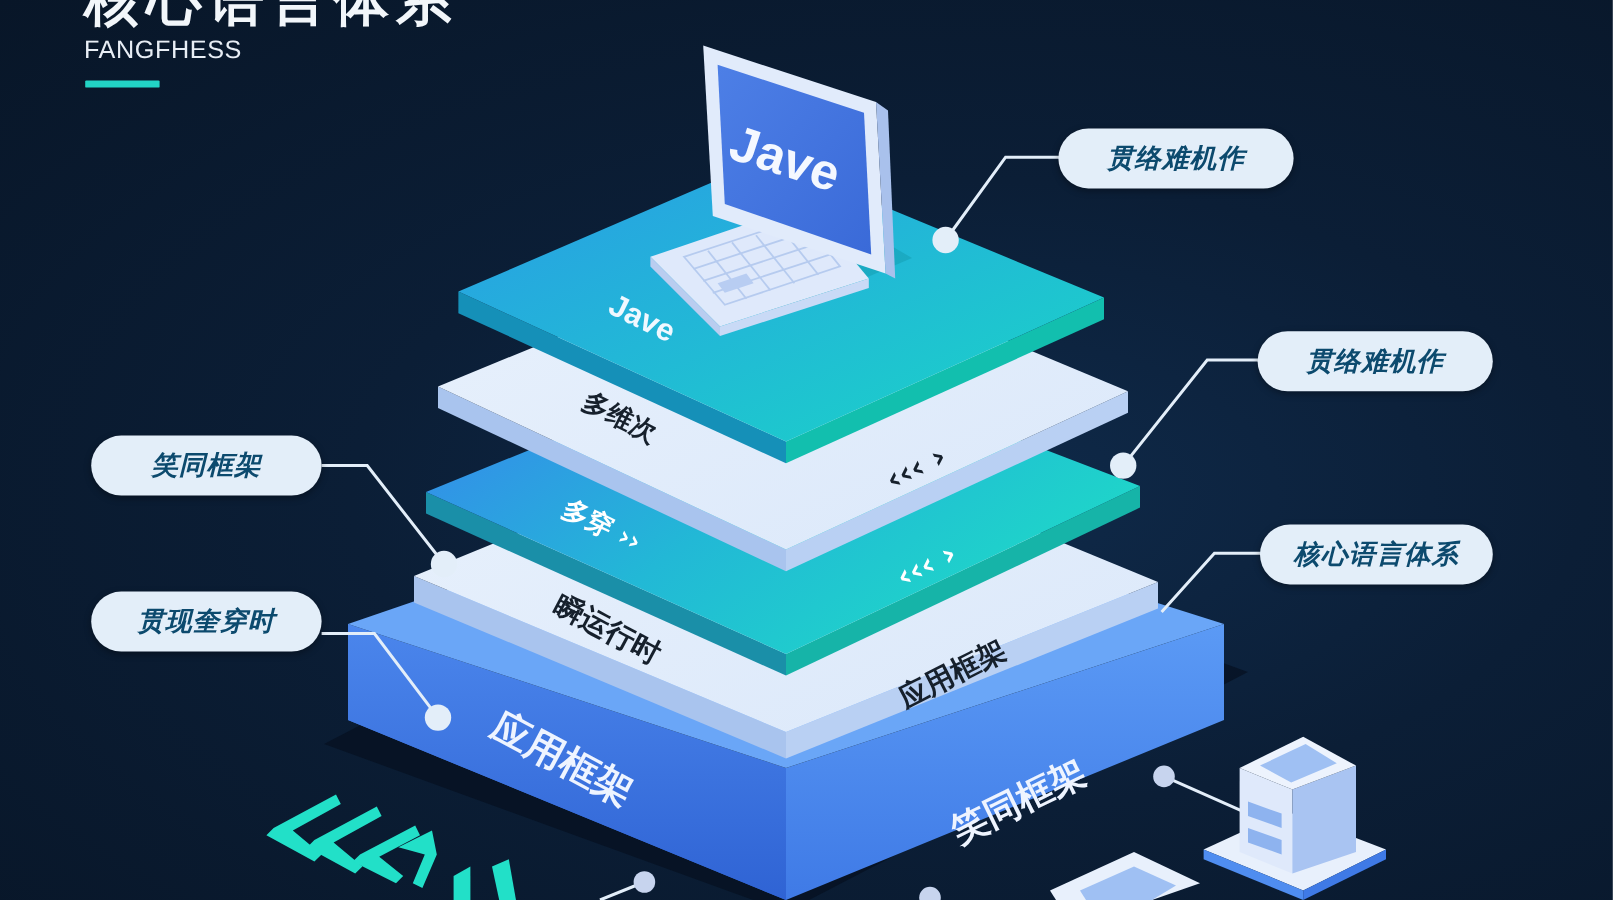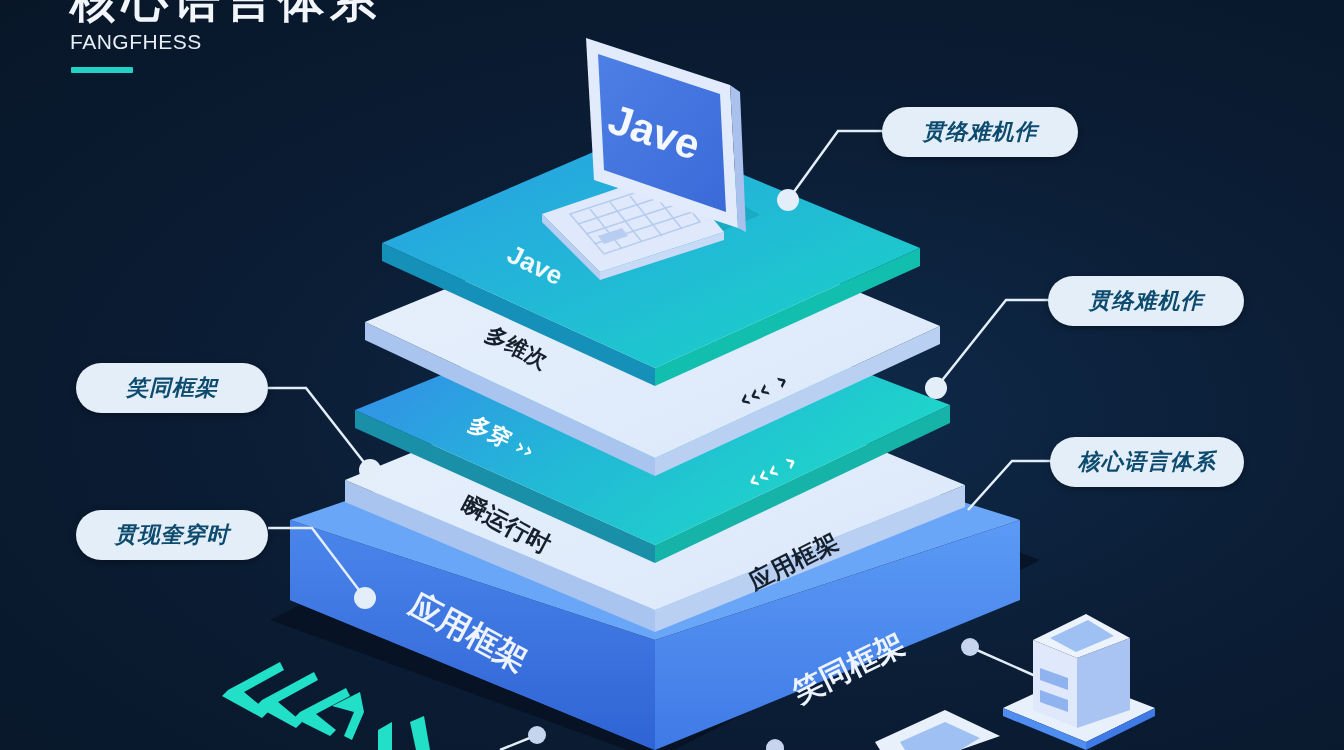--- a/index.html
+++ b/index.html
@@ -192,15 +192,15 @@
 </div>
 <div class="callout" style="left:1048px; top:276px; width:196px;">
   <span>贯络难机作</span>
 </div>
 <div class="callout" style="left:1050px; top:437px; width:194px;">
   <span>核心语言体系</span>
 </div>
 <div class="callout" style="left:76px; top:363px; width:192px;">
   <span>笑同框架</span>
 </div>
-<div class="callout" style="left:76px; top:510px; width:192px;">
+<div class="callout" style="left:76px; top:493px; width:192px;">
   <span>贯现奎穿时</span>
 </div>
 
 </body></html>

